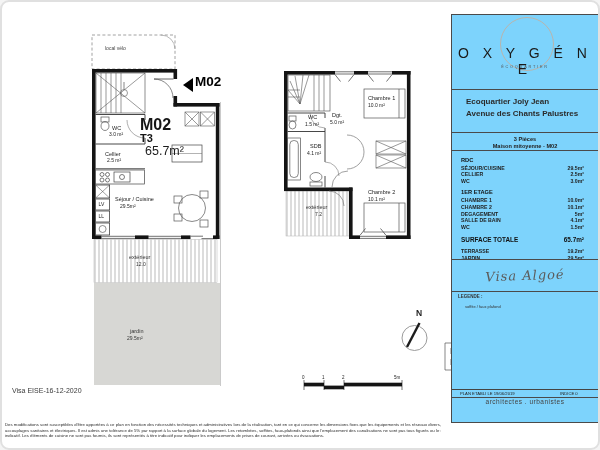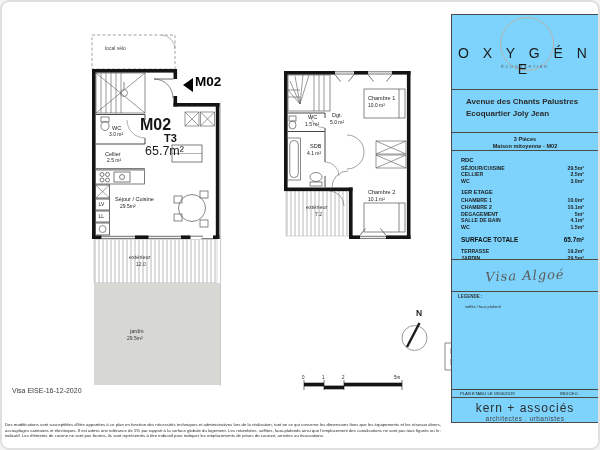--- a/index.html
+++ b/index.html
@@ -273,21 +273,21 @@
   <div class="mark-tri" style="left:181px;top:76px;"></div>
   <div class="lbl" style="left:193px;top:73px;font-size:13.5px;font-weight:bold;color:#000;">M02</div>
 
   <div class="lbl f55" style="left:110px;top:123px;">WC</div>
   <div class="lbl f5" style="left:107px;top:130px;">3.0 m²</div>
 
   <div class="lbl f55" style="left:103px;top:149px;">Cellier</div>
   <div class="lbl f5" style="left:105px;top:156px;">2.5 m²</div>
 
   <div class="lbl unitbig" style="left:138px;top:114px;font-size:16px;">M02</div>
-  <div class="lbl unitbig" style="left:162px;top:130px;font-size:11px;">T3</div>
+  <div class="lbl unitbig" style="left:138px;top:130px;font-size:11px;">T3</div>
   <div class="lbl" style="left:143px;top:143px;font-size:12.5px;color:#1c1c1c;">65.7m²</div>
 
   <div class="lbl f55" style="left:113px;top:194px;">Séjour / Cuisine</div>
   <div class="lbl f5" style="left:118px;top:201.5px;">29.5m²</div>
 
   <div class="lbl f5" style="left:96.5px;top:200px;">LV</div>
   <div class="lbl f5" style="left:96.5px;top:212px;">LL</div>
 
   <div class="lbl f55" style="left:127px;top:252px;color:#333;">extérieur</div>
   <div class="lbl f5" style="left:134px;top:259.5px;color:#333;">12.0</div>
@@ -322,22 +322,22 @@
   <div id="titleblock">
 
     <div class="tb-box" style="height:76px;">
       <div class="logo-circle"></div>
       <div class="logo-letters">O X Y G É N E</div>
       <div class="logo-sub">ÉCOQUARTIER</div>
     </div>
 
     <div class="tb-box" style="height:44px;">
       <div class="addr">
+        <div>Ecoquartier Joly Jean</div>
         <div>Avenue des Chants Palustres</div>
-        <div>Ecoquartier Joly Jean</div>
       </div>
     </div>
 
     <div class="tb-box" style="height:19px;padding-top:2.5px;">
       <div class="unit-line">3 Pièces</div>
       <div class="unit-line">Maison mitoyenne - M02</div>
     </div>
 
     <div class="tb-box" style="height:110px;padding-top:6px;">
       <div class="ttl">RDC</div>
@@ -397,21 +397,20 @@
 
     <div class="tb-box" style="height:107px;">
       <div class="lbl" style="left:6px;top:3px;font-size:4.5px;font-weight:bold;color:#333;">LEGENDE :</div>
       <div class="lbl" style="left:13px;top:12.5px;font-size:4px;color:#333;">soffite / faux plafond</div>
       <div class="abs" style="left:0;top:97px;width:100%;border-top:0.8px solid #444;"></div>
       <div class="lbl" style="left:8px;top:99.5px;font-size:4.2px;color:#222;">PLAN ETABLI LE 19/06/2019</div>
       <div class="lbl" style="left:108px;top:99.5px;font-size:4.2px;color:#222;">INDICE 0</div>
     </div>
 
     <div class="tb-box" style="height:26px;">
-      <div class="firm">kern + associés</div>
       <div class="firm-sub">architectes . urbanistes</div>
     </div>
   </div>
 
   <div class="lbl f7" style="left:10px;top:385px;color:#3a3a3a;">Visa EISE-16-12-2020</div>
 
   <div class="disc" style="top:420px;">Des modifications sont susceptibles d'être apportées à ce plan en fonction des nécessités techniques et administratives lors de la réalisation, tant en ce qui concerne les dimensions fixes que les équipements et les réseaux divers, les</div>
   <div class="disc" style="top:425.6px;">accouplages sanitaires et électriques. Il est admis une tolérance de 5% par rapport à la surface globale du logement. Les retombées, soffites, faux-plafonds ainsi que l'emplacement des canalisations ne sont pas tous figurés ou le sont à titre</div>
   <div class="disc" style="top:431.2px;">indicatif. Les éléments de cuisine ne sont pas fournis, ils sont représentés à titre indicatif pour indiquer les emplacements de prises de courant, arrivées ou évacuations.</div>
 

